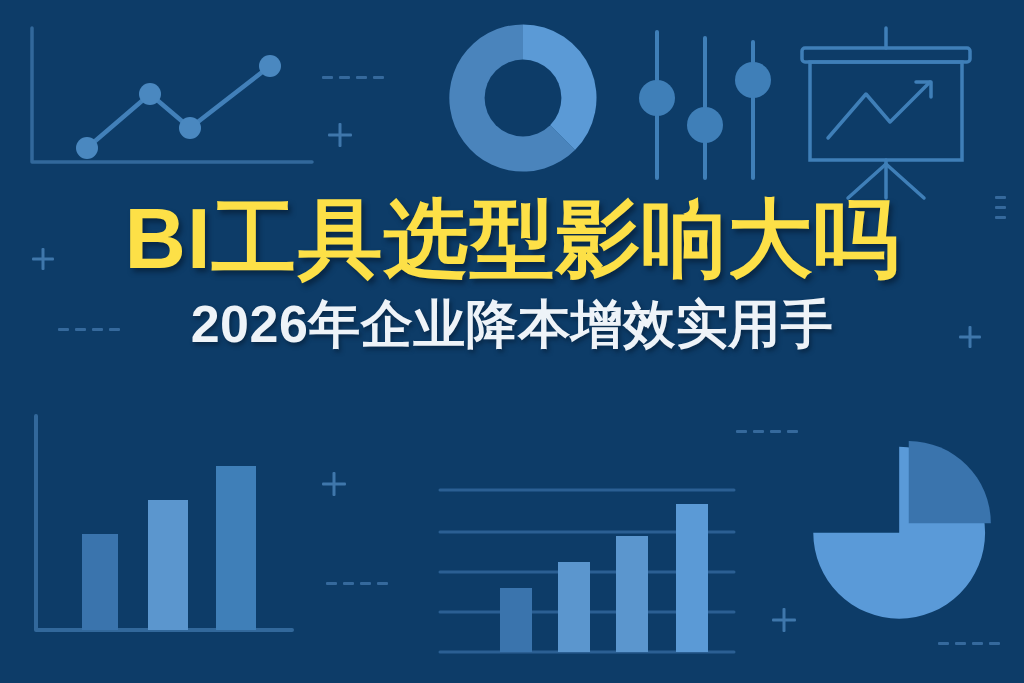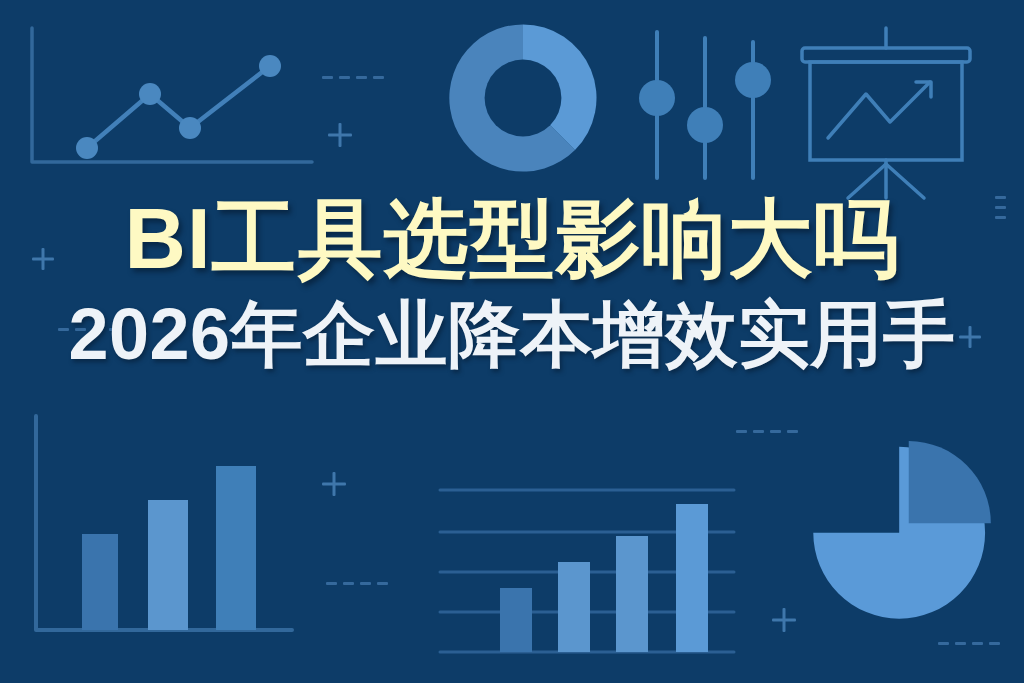--- a/index.html
+++ b/index.html
@@ -27,28 +27,28 @@
     right: 0;
     top: 196px;
     text-align: center;
     z-index: 10;
   }
   .main-title {
     margin: 0;
     font-size: 85px;
     line-height: 1.02;
     font-weight: bold;
-    color: #fef9c3;
+    color: #fde047;
     letter-spacing: 1px;
     text-shadow: 3px 4px 5px rgba(3, 22, 42, 0.55);
     white-space: nowrap;
   }
   .sub-title {
     margin: 14px 0 0 0;
-    font-size: 72px;
+    font-size: 52px;
     line-height: 1.05;
     font-weight: bold;
     color: #eef3f8;
     letter-spacing: 0.5px;
     text-shadow: 2px 3px 4px rgba(3, 22, 42, 0.5);
     white-space: nowrap;
   }
 
   
   .mark {

